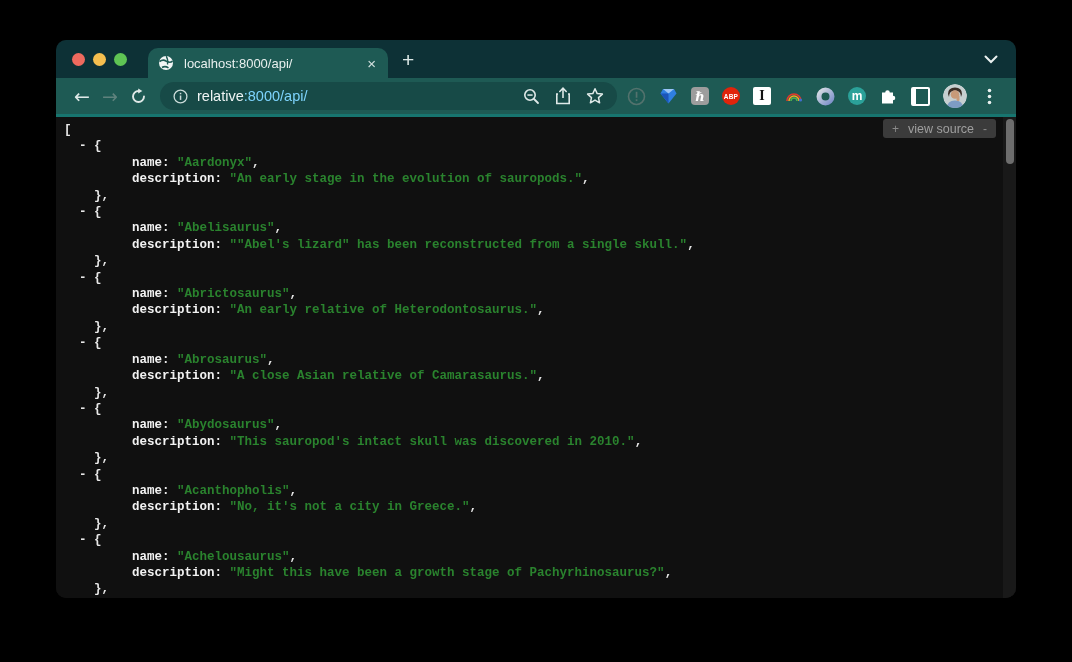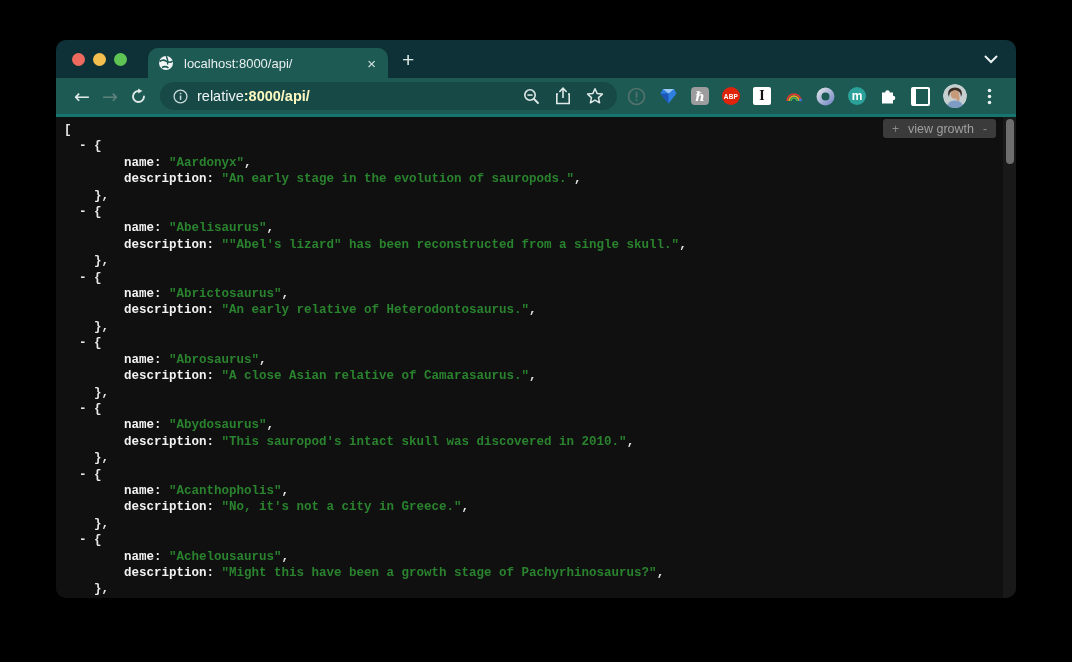--- a/index.html
+++ b/index.html
@@ -20,41 +20,41 @@
   
   .toolbar{height:36px;background:#1e5a54;border-bottom:3px solid #17756f;display:flex;
            align-items:center;padding:0 12px;flex:0 0 auto;}
   .nav-ico{width:28px;display:flex;justify-content:center;align-items:center;
            font-family:"DejaVu Sans",sans-serif;font-size:19px;color:#dfe9e8;}
   .nav-ico.dim{color:#5f827d;}
   .pill{margin-left:8px;width:457px;height:28px;border-radius:14px;background:#174a47;
         display:flex;align-items:center;padding:0 13px;box-sizing:border-box;}
   .url{margin-left:9px;font-size:14.5px;white-space:nowrap;}
   .url .host{color:#eff4f4;}
-  .url .rest{color:#fef9c3;font-weight:bold;}
+  .url .rest{color:#7dd3fc;}
   .pill-spacer{flex:1;}
   .pill-ico{margin-left:15px;display:flex;align-items:center;}
   .ext-row{display:flex;align-items:center;margin-left:10px;gap:13px;}
   .ext{width:19px;height:19px;display:flex;align-items:center;justify-content:center;flex:0 0 auto;}
   .badge{width:18px;height:18px;border-radius:4px;display:flex;align-items:center;justify-content:center;
          font-weight:bold;}
   .abp{background:#e0240b;border-radius:50%;color:#fff;font-size:6.5px;letter-spacing:.2px;}
   .insta{background:#fff;color:#111;font-family:"Liberation Serif",serif;font-size:14px;border-radius:2px;}
   .gray-glyph{background:#9d9d9d;color:#fff;font-family:"DejaVu Serif",serif;font-style:italic;
               font-size:13px;border-radius:4px;}
   .m-circle{background:#2ba199;border-radius:50%;color:#fff;font-size:12px;font-weight:bold;}
   .panel-ico{width:15px;height:15px;border:2.5px solid #fff;border-left-width:5px;border-radius:2px;
              box-sizing:content-box;}
   .avatar{width:24px;height:24px;border-radius:50%;overflow:hidden;flex:0 0 auto;}
   
   .content{flex:1;position:relative;background:#101010;}
   .json{padding:5px 20px 0 8px;font-family:"Liberation Mono",monospace;font-weight:700;
         font-size:12.5px;line-height:16.4px;white-space:pre;}
   .json .punct{color:#e8e8e8;}
-  .json .key{color:#f2f2f2;}
+  .json .key{color:#f2f2f2;margin-left:8px;}
   .json .str{color:#2a832e;}
   .json .toggle{color:#e8e8e8;cursor:pointer;}
   .view-source{position:absolute;top:2px;right:20px;height:19px;background:#3b3b3b;border-radius:3px;
                display:flex;align-items:center;padding:0 9px;font-size:12.5px;color:#9f9f9f;gap:9px;}
   .view-source .vs-sign{color:#8a8a8a;font-size:12px;}
   .scrollbar{position:absolute;right:0;top:0;bottom:0;width:13px;background:#191919;}
   .scroll-thumb{position:absolute;top:2px;left:2.5px;width:8px;height:45px;border-radius:4px;background:#6d6d6d;}
 </style>
 </head>
 <body>
@@ -194,21 +194,21 @@
         </svg>
       </span>
     </div>
   </div>
 
   <div class="content">
     <div class="json"><div><span class="punct">[</span></div><div><span class="punct">  </span><span class="toggle">- </span><span class="punct">{</span></div><div><span class="punct">        </span><span class="key">name</span><span class="punct">: </span><span class="str">"Aardonyx"</span><span class="punct">,</span></div><div><span class="punct">        </span><span class="key">description</span><span class="punct">: </span><span class="str">"An early stage in the evolution of sauropods."</span><span class="punct">,</span></div><div><span class="punct">    </span><span class="punct">},</span></div><div><span class="punct">  </span><span class="toggle">- </span><span class="punct">{</span></div><div><span class="punct">        </span><span class="key">name</span><span class="punct">: </span><span class="str">"Abelisaurus"</span><span class="punct">,</span></div><div><span class="punct">        </span><span class="key">description</span><span class="punct">: </span><span class="str">""Abel's lizard" has been reconstructed from a single skull."</span><span class="punct">,</span></div><div><span class="punct">    </span><span class="punct">},</span></div><div><span class="punct">  </span><span class="toggle">- </span><span class="punct">{</span></div><div><span class="punct">        </span><span class="key">name</span><span class="punct">: </span><span class="str">"Abrictosaurus"</span><span class="punct">,</span></div><div><span class="punct">        </span><span class="key">description</span><span class="punct">: </span><span class="str">"An early relative of Heterodontosaurus."</span><span class="punct">,</span></div><div><span class="punct">    </span><span class="punct">},</span></div><div><span class="punct">  </span><span class="toggle">- </span><span class="punct">{</span></div><div><span class="punct">        </span><span class="key">name</span><span class="punct">: </span><span class="str">"Abrosaurus"</span><span class="punct">,</span></div><div><span class="punct">        </span><span class="key">description</span><span class="punct">: </span><span class="str">"A close Asian relative of Camarasaurus."</span><span class="punct">,</span></div><div><span class="punct">    </span><span class="punct">},</span></div><div><span class="punct">  </span><span class="toggle">- </span><span class="punct">{</span></div><div><span class="punct">        </span><span class="key">name</span><span class="punct">: </span><span class="str">"Abydosaurus"</span><span class="punct">,</span></div><div><span class="punct">        </span><span class="key">description</span><span class="punct">: </span><span class="str">"This sauropod's intact skull was discovered in 2010."</span><span class="punct">,</span></div><div><span class="punct">    </span><span class="punct">},</span></div><div><span class="punct">  </span><span class="toggle">- </span><span class="punct">{</span></div><div><span class="punct">        </span><span class="key">name</span><span class="punct">: </span><span class="str">"Acanthopholis"</span><span class="punct">,</span></div><div><span class="punct">        </span><span class="key">description</span><span class="punct">: </span><span class="str">"No, it's not a city in Greece."</span><span class="punct">,</span></div><div><span class="punct">    </span><span class="punct">},</span></div><div><span class="punct">  </span><span class="toggle">- </span><span class="punct">{</span></div><div><span class="punct">        </span><span class="key">name</span><span class="punct">: </span><span class="str">"Achelousaurus"</span><span class="punct">,</span></div><div><span class="punct">        </span><span class="key">description</span><span class="punct">: </span><span class="str">"Might this have been a growth stage of Pachyrhinosaurus?"</span><span class="punct">,</span></div><div><span class="punct">    </span><span class="punct">},</span></div></div>
 
     <div class="view-source">
       <span class="vs-sign">+</span>
-      <span>view growth</span>
+      <span>view source</span>
       <span class="vs-sign">-</span>
     </div>
 
     <div class="scrollbar">
       <div class="scroll-thumb"></div>
     </div>
   </div>
 </div>
 
 </body></html>

